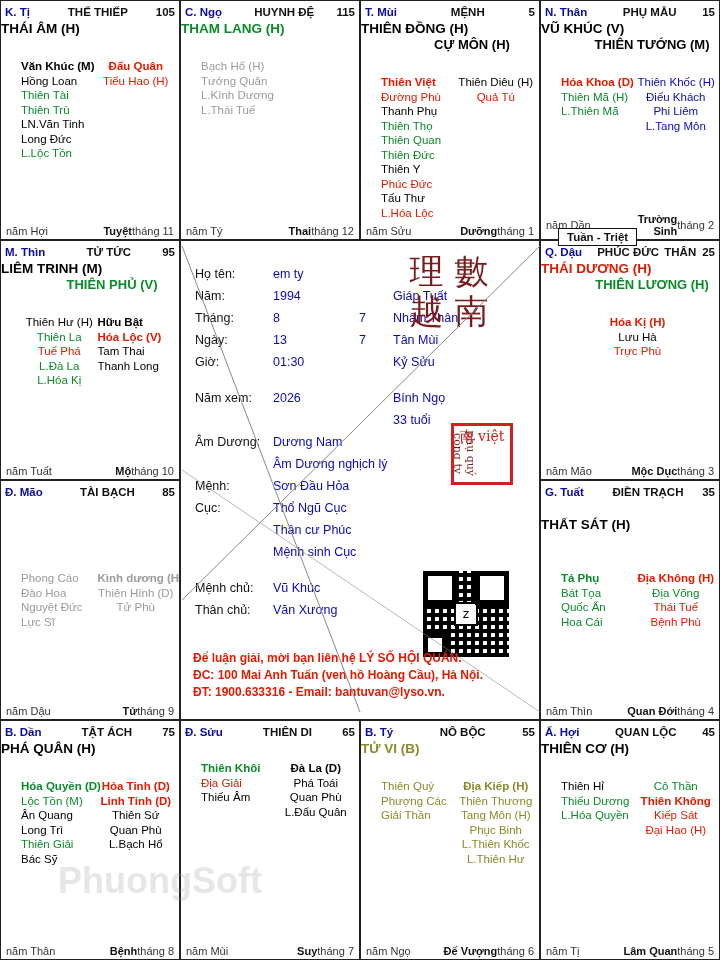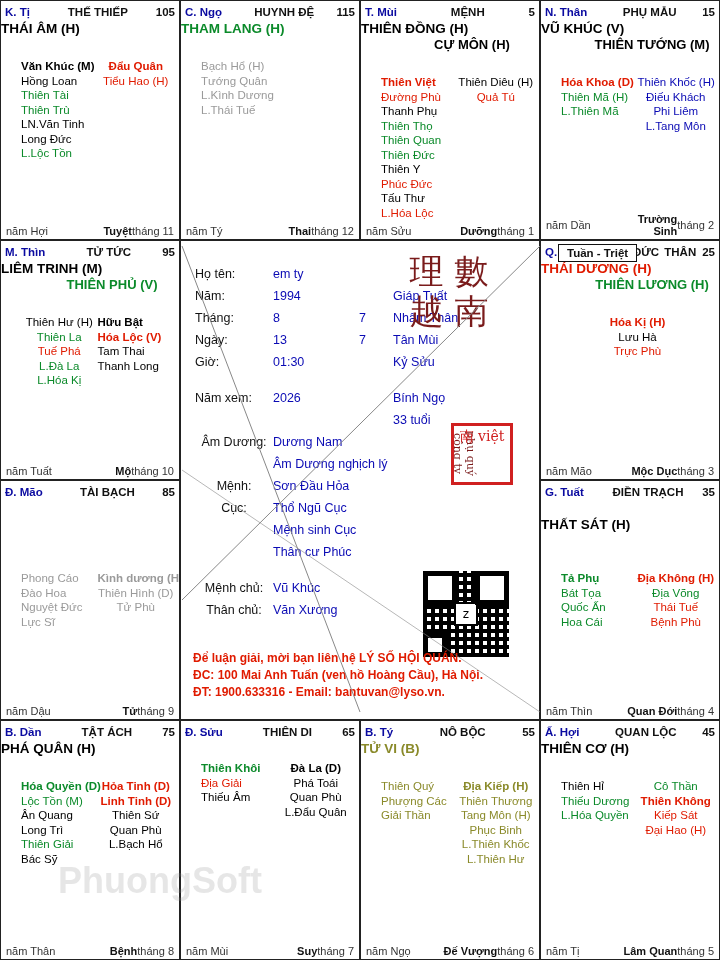--- a/index.html
+++ b/index.html
@@ -97,21 +97,21 @@
   .info {
     position:absolute; left:14px; top:22px;
     font-size:12.5px;
     color:#0a0ab4;
   }
   .row { display:flex; line-height:22px; }
   .lbl { width:78px; color:#111; font-weight:normal; }
   .v1 { width:86px; color:#0a0ab4; }
   .v2 { width:34px; color:#0a0ab4; }
   .v3 { color:#0a0ab4; }
-  .info2 { position:absolute; left:14px; top:190px; font-size:12.5px;text-align:center; }
+  .info2 { position:absolute; left:14px; top:190px; font-size:12.5px; }
   .info2 .lbl { width:78px; color:#111;}
   .bigchar {
     position:absolute;
     right:30px; top:10px;
     width:120px;
     text-align:center;
     font-family:"DejaVu Serif", serif;
     color:#7a1b1b;
     font-size:34px;
     line-height:40px;
@@ -169,21 +169,21 @@
   .contact {
     position:absolute;
     left:12px; right:8px; bottom:18px;
     color:#e01b00;
     font-size:12px;
     font-weight:bold;
     line-height:17px;
   }
   .tuan {
     position:absolute;
-    left:558px; top:244px;
+    left:558px; top:228px;
     background:#fff;
     border:1px solid #111;
     font-size:11.5px;
     font-weight:bold;
     padding:2px 8px;
     z-index:40;
     white-space:nowrap;
   }
   .watermark {
     position:absolute;
@@ -404,25 +404,25 @@
       <div class="row">
           <span class="lbl">Mệnh:</span>
           <span class="v3">Sơn Đầu Hỏa</span>
         </div>
       <div class="row">
           <span class="lbl">Cục:</span>
           <span class="v3">Thổ Ngũ Cục</span>
         </div>
       <div class="row">
           <span class="lbl"></span>
+          <span class="v3">Thân cư Phúc</span>
+        </div>
+      <div class="row">
+          <span class="lbl"></span>
           <span class="v3">Mệnh sinh Cục</span>
-        </div>
-      <div class="row">
-          <span class="lbl"></span>
-          <span class="v3">Thân cư Phúc</span>
         </div>
       <div class="row" style="height:14px"></div>
       <div class="row">
           <span class="lbl">Mệnh chủ:</span>
           <span class="v3">Vũ Khúc</span>
         </div>
       <div class="row">
           <span class="lbl">Thân chủ:</span>
           <span class="v3">Văn Xương</span>
         </div>

